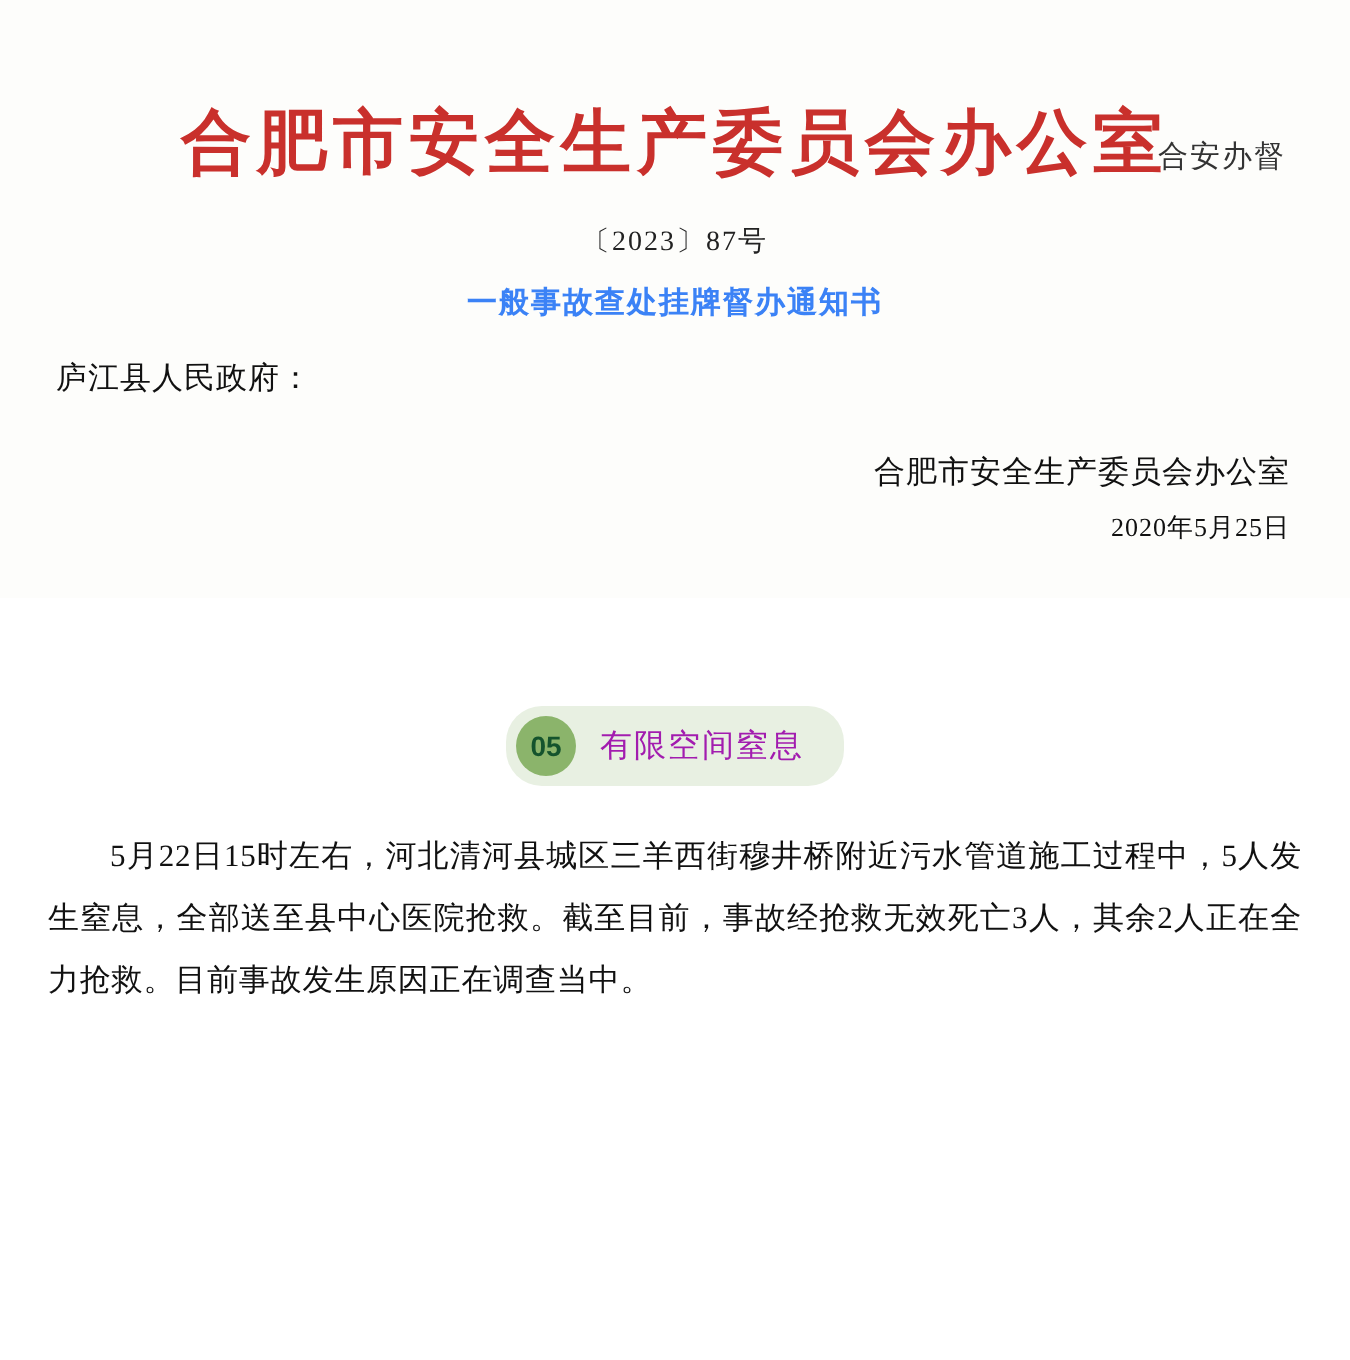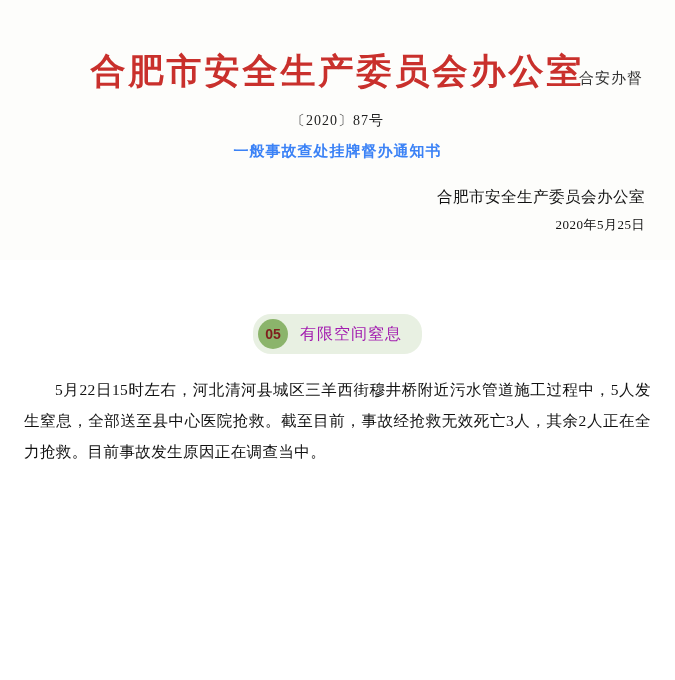--- a/index.html
+++ b/index.html
@@ -124,21 +124,21 @@
     align-items: center;
     background: #e8f0e2;
     border-radius: 18px;
     padding: 5px 20px 5px 5px;
   }
   .badge-num {
     width: 30px;
     height: 30px;
     border-radius: 50%;
     background: #8bb46b;
-    color: #7f1d1d;
+    color: #14532d;
     font-family: "Liberation Sans", sans-serif;
     font-size: 14px;
     font-weight: bold;
     display: flex;
     align-items: center;
     justify-content: center;
     margin-right: 12px;
   }
   .badge-text {
     font-family: "Liberation Serif", serif;
@@ -164,24 +164,25 @@
 
 <div class="page">
 
   <section class="notice">
 
     <div class="notice-head">
       <div class="org-title">合肥市安全生产委员会办公室</div>
       <div class="org-side">合安办督</div>
     </div>
 
-    <div class="doc-number">〔2020〕87号</div>
+    <div class="doc-number">〔2023〕87号</div>
 
     <div class="doc-subtitle">一般事故查处挂牌督办通知书</div>
 
+    <div class="recipient">庐江县人民政府：</div>
 
 
 
     <div class="signature">合肥市安全生产委员会办公室</div>
     <div class="sign-date">2020年5月25日</div>
 
   </section>
 
   <div class="gap"></div>
 

